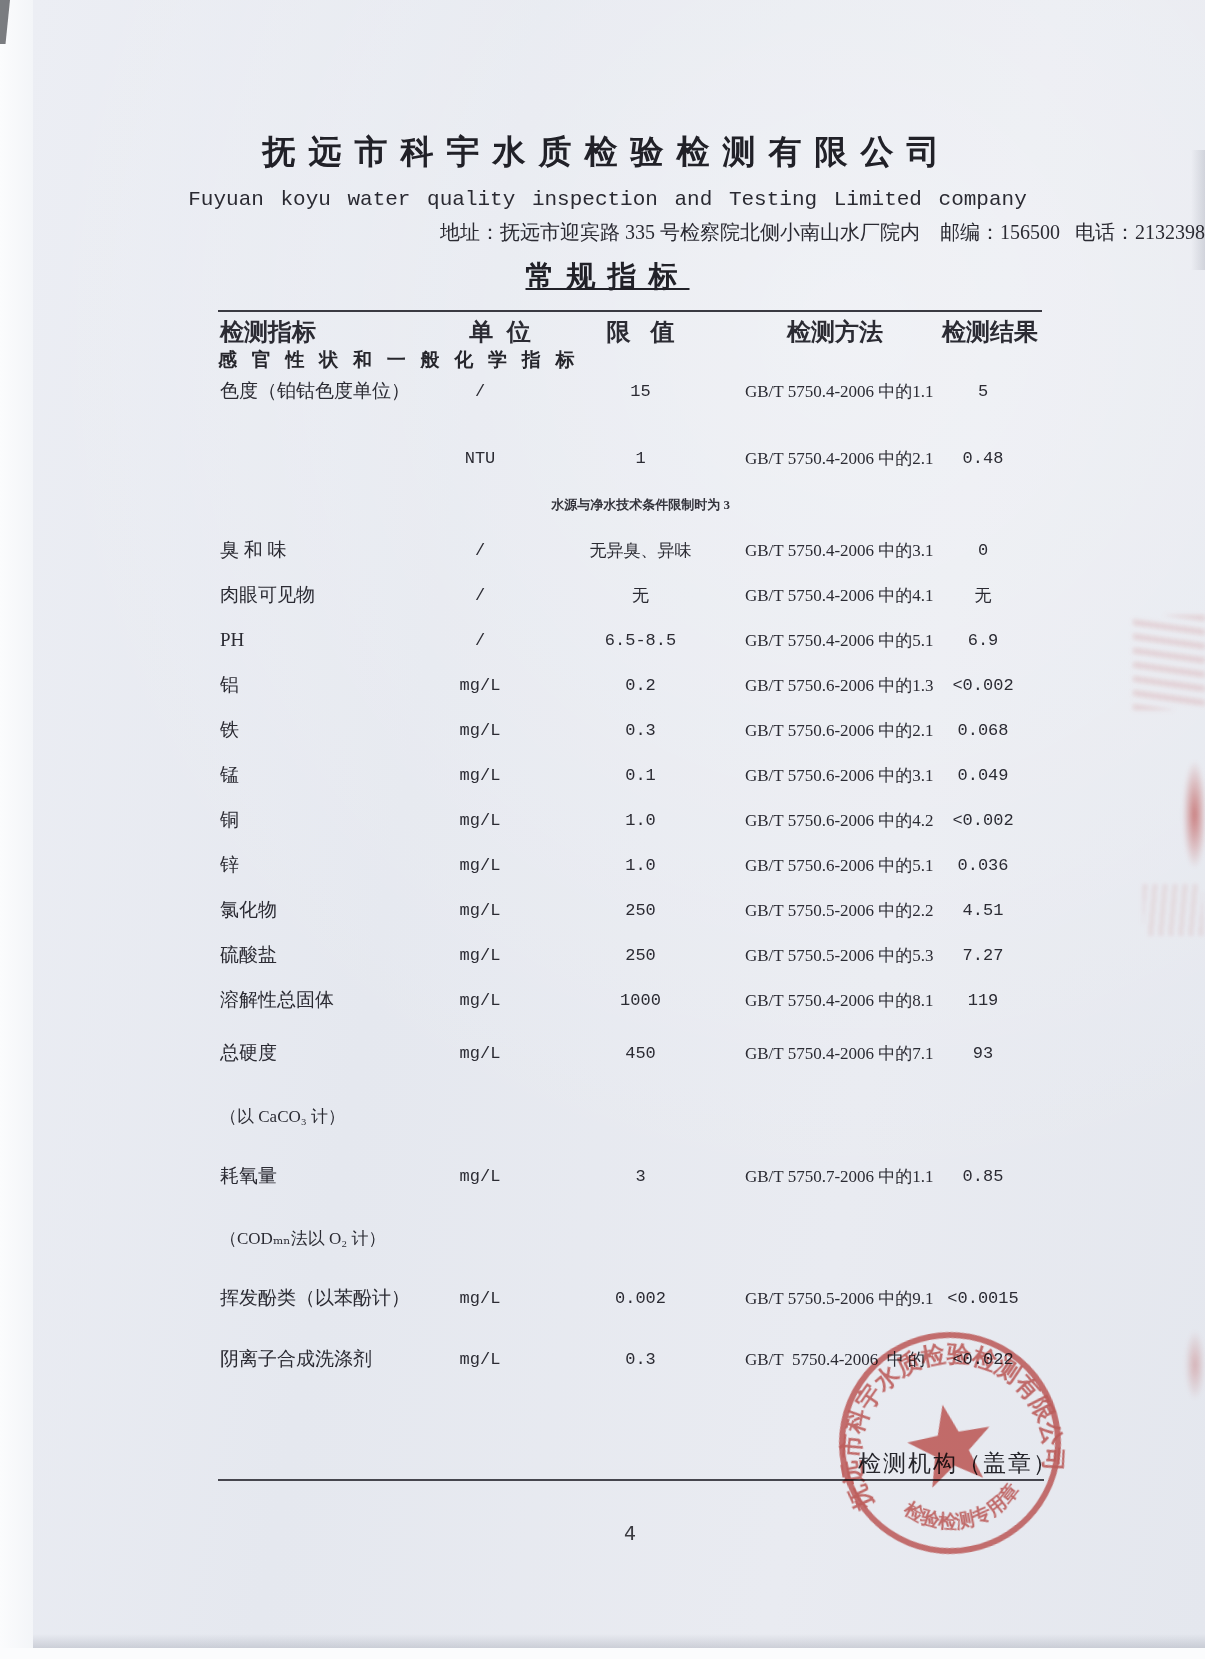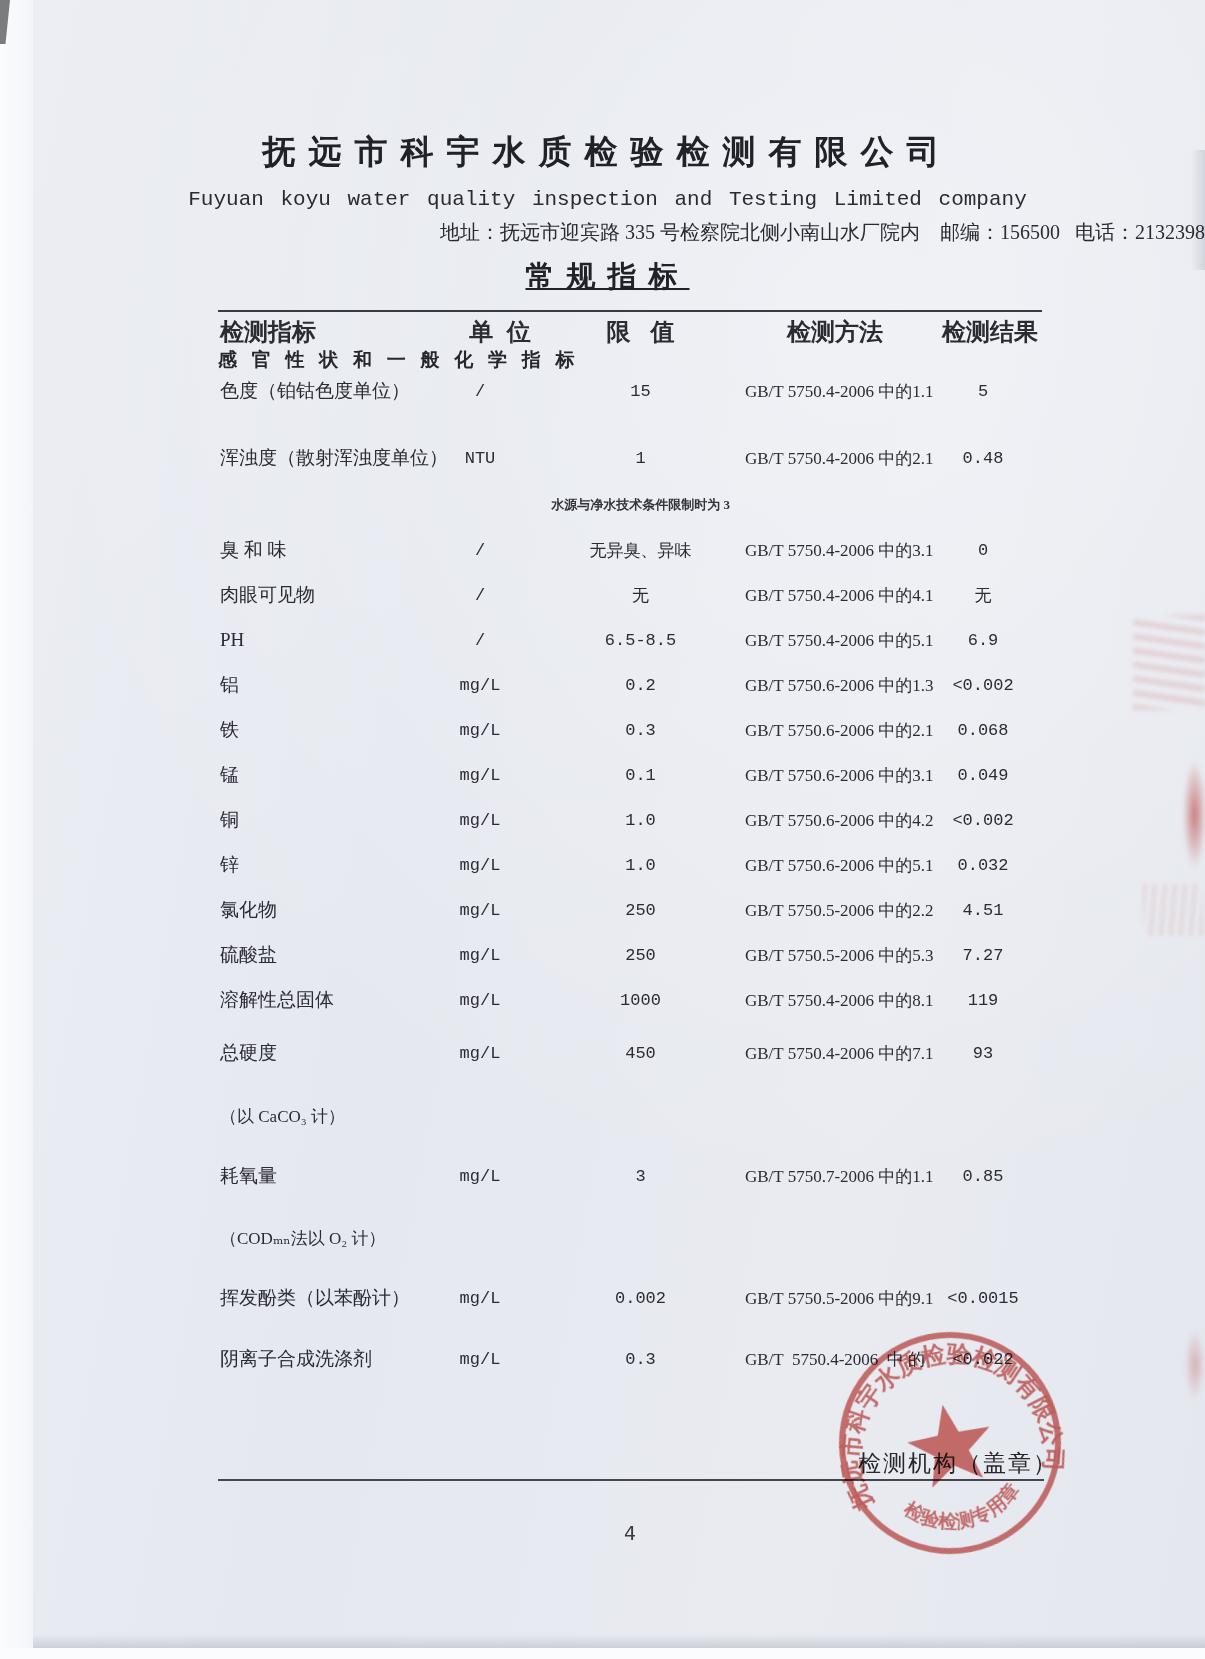--- a/index.html
+++ b/index.html
@@ -130,21 +130,20 @@
 
 <div class="rows">
     <div class="row">
     <span class="cell c-ind cjk">色度（铂钴色度单位）</span>
     <span class="cell c-unit">/</span>
     <span class="cell c-limit">15</span>
     <span class="cell c-method cjk">GB/T 5750.4-2006 中的1.1</span>
     <span class="cell c-result">5</span>
   </div>
     <div class="row">
-    <span class="cell c-ind cjk">浑浊度（散射浑浊度单位）</span>
     <span class="cell c-unit">NTU</span>
     <span class="cell c-limit">1</span>
     <span class="cell c-method cjk">GB/T 5750.4-2006 中的2.1</span>
     <span class="cell c-result">0.48</span>
   </div>
     <div class="row note">
     <span class="cell c-ind"></span>
     <span class="cell c-unit"></span>
     <span class="cell c-limit cjk">水源与净水技术条件限制时为 3</span>
     <span class="cell c-method"></span>
@@ -197,21 +196,21 @@
     <span class="cell c-unit">mg/L</span>
     <span class="cell c-limit">1.0</span>
     <span class="cell c-method cjk">GB/T 5750.6-2006 中的4.2</span>
     <span class="cell c-result">&lt;0.002</span>
   </div>
     <div class="row">
     <span class="cell c-ind cjk">锌</span>
     <span class="cell c-unit">mg/L</span>
     <span class="cell c-limit">1.0</span>
     <span class="cell c-method cjk">GB/T 5750.6-2006 中的5.1</span>
-    <span class="cell c-result">0.032</span>
+    <span class="cell c-result">0.036</span>
   </div>
     <div class="row">
     <span class="cell c-ind cjk">氯化物</span>
     <span class="cell c-unit">mg/L</span>
     <span class="cell c-limit">250</span>
     <span class="cell c-method cjk">GB/T 5750.5-2006 中的2.2</span>
     <span class="cell c-result">4.51</span>
   </div>
     <div class="row">
     <span class="cell c-ind cjk">硫酸盐</span>

